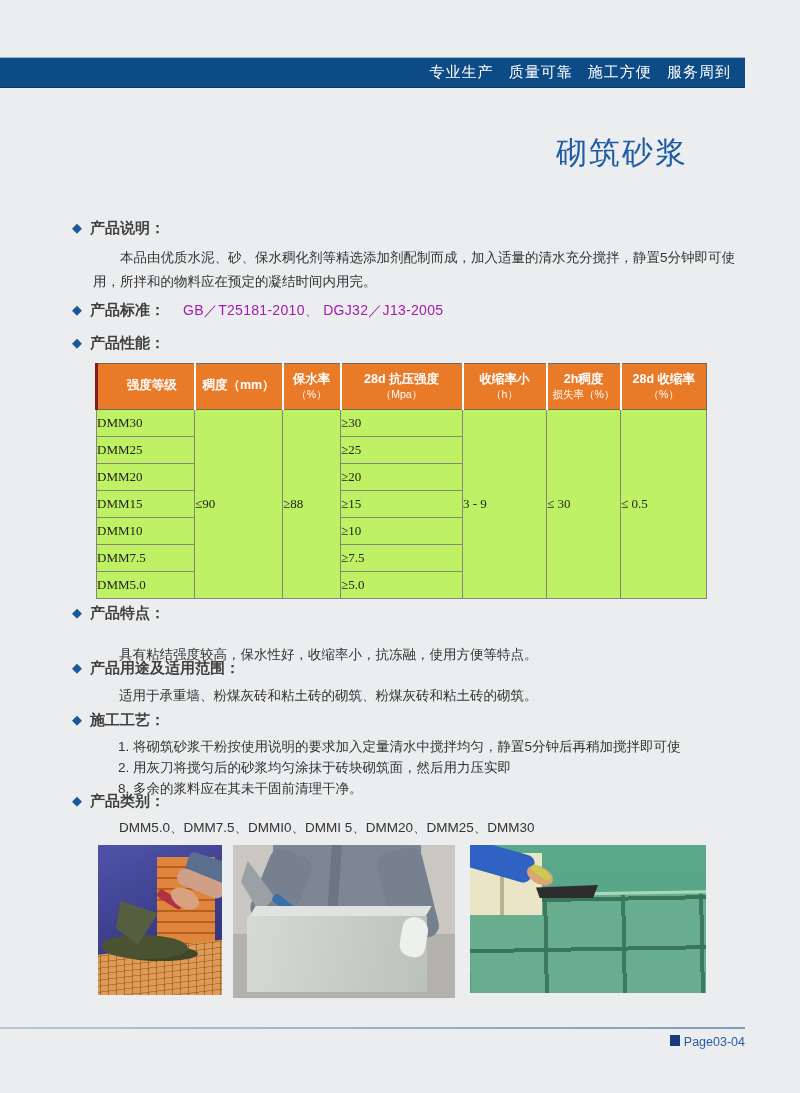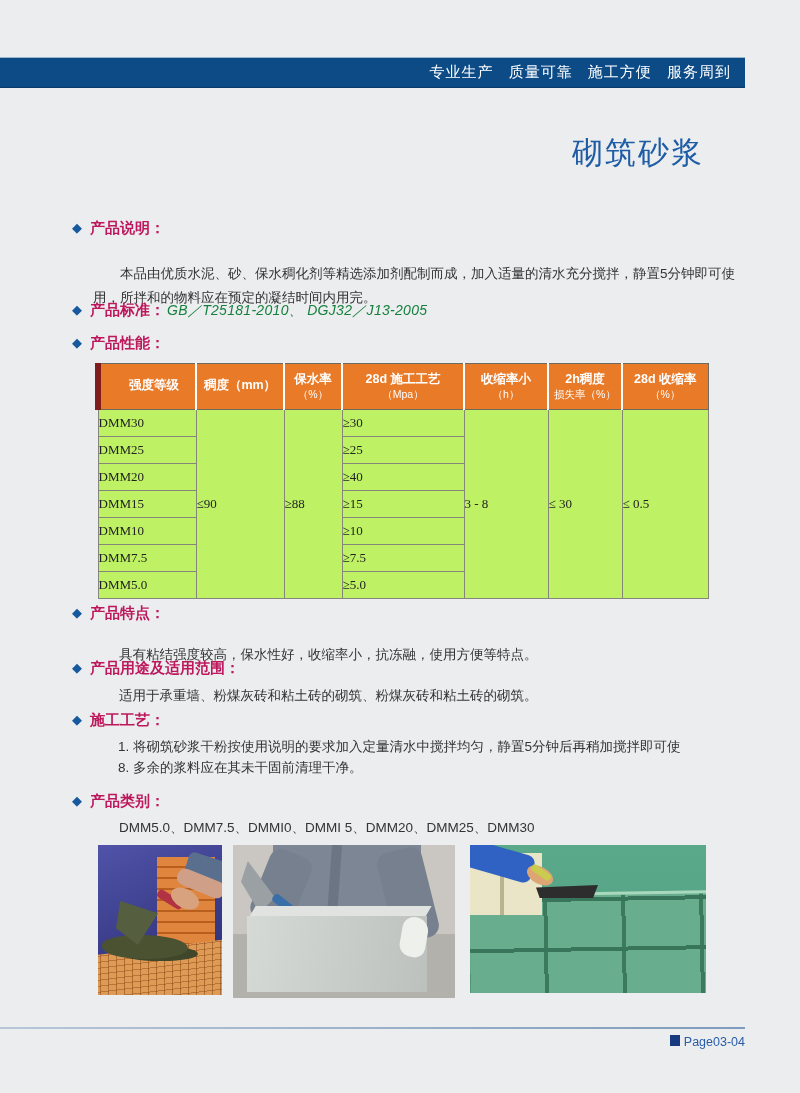--- a/index.html
+++ b/index.html
@@ -12,44 +12,44 @@
   
   .topbar{
     position:absolute;top:57px;left:0;width:745px;height:31px;
     background:#0d4b87;
     border-top:1px solid #9db4cd;border-bottom:1px solid #0a3a6a;
     display:flex;align-items:center;justify-content:flex-end;
     box-sizing:border-box;padding-right:14px;
   }
   .topbar .slogan{color:#fff;font-size:15px;letter-spacing:1px;word-spacing:10px;}
   
-  .title-block{position:absolute;top:136px;right:96px;text-align:right;}
+  .title-block{position:absolute;top:136px;right:112px;text-align:right;}
   .title-zh{font-size:31px;color:#1e5ca6;letter-spacing:2px;font-weight:500;line-height:1.1;}
   .title-en{font-size:20px;color:#828282;letter-spacing:2px;word-spacing:8px;margin-top:3px;}
   
   .section{position:absolute;left:72px;width:665px;}
   .h{display:flex;align-items:baseline;font-weight:bold;color:#17599e;font-size:15px;}
   .diamond{color:#17599e;font-size:13px;margin-right:8px;transform:translateY(-1px);}
-  .h-txt{color:#be185d;}
-  .std-val{font-weight:normal;color:#15803d;font-size:14px;margin-left:2px;letter-spacing:.3px;font-style:italic;}
+  .h-txt{color:#404040;}
+  .std-val{font-weight:normal;color:#a21caf;font-size:14px;margin-left:18px;letter-spacing:.3px;}
   .body-text{font-size:13.5px;line-height:24px;color:#333;}
   .indent{margin-left:21px;text-indent:2em;width:643px;}
   .inset{margin-left:47px;}
   .steps{margin-left:46px;font-size:13.5px;line-height:21px;color:#333;}
   
   table.perf{
     position:absolute;top:363px;left:95px;width:610px;
     border-collapse:collapse;table-layout:fixed;
   }
   table.perf th{
     background:#e87a28;color:#fff;font-size:12.5px;font-weight:bold;
     height:45px;border:2px solid #fff;padding:0;line-height:1.25;
     border-top:1px solid #6b6b60;border-bottom:1px solid #6b6b60;
   }
-  table.perf th:first-child{border-left:6px solid #7f1d1d;padding-left:12px;}
+  table.perf th:first-child{border-left:3px solid #7f1d1d;padding-left:12px;}
   table.perf th:last-child{border-right:1px solid #6b6b60;}
   table.perf th .l2{display:block;font-size:10.5px;font-weight:normal;margin-top:1px;}
   table.perf td{
     background:#bef264;border:1px solid #85857a;height:26px;padding:0;
     vertical-align:middle;
     font-family:"Liberation Serif","DejaVu Serif",serif;
     font-size:13px;color:#222;
   }
   
   .photo{position:absolute;top:845px;overflow:hidden;}
@@ -120,21 +120,21 @@
 <div class="title-block">
   <div class="title-zh">砌筑砂浆</div>
 </div>
 
 <div class="section" style="top:219px;">
   <div class="h">
     <span class="diamond">◆</span>
     <span class="h-txt">产品说明：</span>
   </div>
 </div>
-<div class="section body-text indent" style="top:262px;">本品由优质水泥、砂、保水稠化剂等精选添加剂配制而成，加入适量的清水充分搅拌，静置5分钟即可使用，所拌和的物料应在预定的凝结时间内用完。</div>
+<div class="section body-text indent" style="top:246px;">本品由优质水泥、砂、保水稠化剂等精选添加剂配制而成，加入适量的清水充分搅拌，静置5分钟即可使用，所拌和的物料应在预定的凝结时间内用完。</div>
 
 <div class="section" style="top:301px;">
   <div class="h">
     <span class="diamond">◆</span>
     <span class="h-txt">产品标准：</span>
     <span class="std-val">GB／T25181-2010、 DGJ32／J13-2005</span>
   </div>
 </div>
 
 <div class="section" style="top:334px;">
@@ -152,41 +152,41 @@
     <col style="width:122px">
       <col style="width:84px">
       <col style="width:74px">
       <col style="width:86px">
   </colgroup>
   <tbody>
       <tr>
     <th><span>强度等级</span><span class="l2"></span></th>
     <th><span>稠度（mm）</span><span class="l2"></span></th>
     <th><span>保水率</span><span class="l2">（%）</span></th>
-    <th><span>28d 施工工艺</span><span class="l2">（Mpa）</span></th>
+    <th><span>28d 抗压强度</span><span class="l2">（Mpa）</span></th>
     <th><span>收缩率小</span><span class="l2">（h）</span></th>
     <th><span>2h稠度</span><span class="l2">损失率（%）</span></th>
     <th><span>28d 收缩率</span><span class="l2">（%）</span></th>
   </tr>
   <tr>
     <td>DMM30</td>
     <td rowspan="7">≤90</td>
     <td rowspan="7">≥88</td>
     <td>≥30</td>
-    <td rowspan="7">3 - 8</td>
+    <td rowspan="7">3 - 9</td>
     <td rowspan="7">≤ 30</td>
     <td rowspan="7">≤ 0.5</td>
   </tr>
   <tr>
         <td>DMM25</td>
         <td>≥25</td>
       </tr>
   <tr>
         <td>DMM20</td>
-        <td>≥40</td>
+        <td>≥20</td>
       </tr>
   <tr>
         <td>DMM15</td>
         <td>≥15</td>
       </tr>
   <tr>
         <td>DMM10</td>
         <td>≥10</td>
       </tr>
   <tr>
@@ -217,20 +217,21 @@
 <div class="section body-text inset" style="top:684px;">适用于承重墙、粉煤灰砖和粘土砖的砌筑、粉煤灰砖和粘土砖的砌筑。</div>
 
 <div class="section" style="top:711px;">
   <div class="h">
     <span class="diamond">◆</span>
     <span class="h-txt">施工工艺：</span>
   </div>
 </div>
 <div class="section steps" style="top:736px;">
   <div>1. 将砌筑砂浆干粉按使用说明的要求加入定量清水中搅拌均匀，静置5分钟后再稍加搅拌即可使</div>
+  <div>2. 用灰刀将搅匀后的砂浆均匀涂抹于砖块砌筑面，然后用力压实即</div>
   <div>8. 多余的浆料应在其未干固前清理干净。</div>
 </div>
 
 <div class="section" style="top:792px;">
   <div class="h">
     <span class="diamond">◆</span>
     <span class="h-txt">产品类别：</span>
   </div>
 </div>
 <div class="section body-text inset" style="top:816px;">DMM5.0、DMM7.5、DMMI0、DMMI 5、DMM20、DMM25、DMM30</div>

